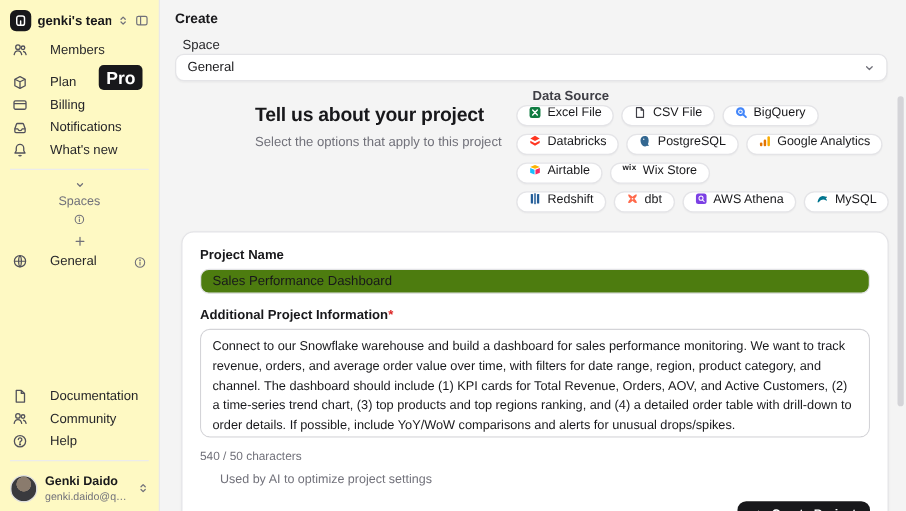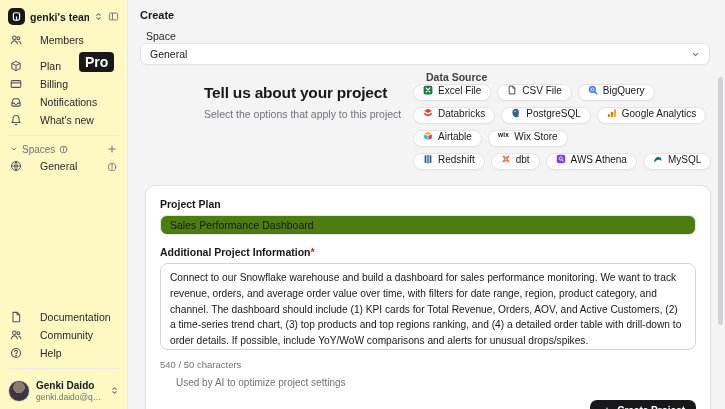--- a/index.html
+++ b/index.html
@@ -9,21 +9,21 @@
 
   
   .sidebar { position:absolute; left:0; top:0; width:128px; height:409px; background:#fef9c3; border-right:1px solid #e9e9e9; padding:7px 6px; display:flex; flex-direction:column; }
   .team-row { display:flex; align-items:center; gap:5px; padding:1px 2px 6px 2px; }
   .team-logo { width:17px; height:17px; border-radius:5px; background:#18181b; display:flex; align-items:center; justify-content:center; flex:none; }
   .team-name { font-size:10.5px; font-weight:bold; flex:1 1 auto; white-space:nowrap; overflow:hidden; }
   .side-item { display:flex; align-items:flex-end; gap:18px; padding:3px 4px; border-radius:5px; font-size:10.5px; color:#27272a; cursor:pointer; }
   .side-item .ic { color:#52525b; display:flex; flex:none; }
   .badge-pro { background:#18181b; color:#fff; font-size:14px; font-weight:bold; padding:1.5px 6px; border-radius:4px; line-height:1.2; }
   .divider { height:1px; background:#ececec; margin:6px 2px; }
-  .spaces-head { display:flex; align-items:center; gap:4px; padding:2px 4px; font-size:10px; color:#71717a; }
+  .spaces-head { display:flex; align-items:center; gap:4px; padding:2px 4px; font-size:10px; color:#71717a;flex-direction:column; }
   .spaces-head .sp { flex:1 1 auto; }
   .sb-footer { margin-top:auto; }
   .user-row { display:flex; align-items:center; gap:6px; padding:5px 2px 0 2px;justify-content:space-between; }
   .avatar { width:22px; height:22px; border-radius:50%; flex:none; background:radial-gradient(circle at 50% 32%, #8a7b6d 0 34%, #3a3a3e 36% 100%); border:1px solid #e0e0e0; }
   .user-meta { flex:1 1 auto; min-width:0; }
   .user-name { font-size:10px; font-weight:bold; line-height:1.25; }
   .user-email { font-size:8.5px; color:#71717a; white-space:nowrap; overflow:hidden; text-overflow:ellipsis; max-width:66px; }
   .mut { color:#71717a; display:flex; flex:none; }
 
   
@@ -362,21 +362,21 @@
                 <path fill="#00758f" d="M1.5 12.5C2.6 7.4 5.2 4.6 8.3 4.6c2.6 0 3.6 1.4 5.7 1.7-.5.7-1.3 1-2.1.9 1 .7 1.7 1.8 1.9 3.3-1.9-.3-2.7-1.5-4.5-1.5-2.7 0-4.7 1.2-5.8 3.5z"></path>
                 <circle cx="12.6" cy="5.2" r="0.7" fill="#a3a3a3"></circle>
               </svg>
             </span>
           <span>MySQL</span>
         </button>
       </div>
     </div>
 
     <div class="card">
-      <div class="f-label">Project Plan</div>
+      <div class="f-label">Project Name</div>
       <input class="text-input" type="text" value="Sales Performance Dashboard" style="">
 
       <div class="f-label mt">
         <span>Additional Project Information</span><span class="req">*</span>
       </div>
       <textarea class="textarea" style="">Connect to our Snowflake warehouse and build a dashboard for sales performance monitoring. We want to track revenue, orders, and average order value over time, with filters for date range, region, product category, and channel. The dashboard should include (1) KPI cards for Total Revenue, Orders, AOV, and Active Customers, (2) a time-series trend chart, (3) top products and top regions ranking, and (4) a detailed order table with drill-down to order details. If possible, include YoY/WoW comparisons and alerts for unusual drops/spikes.</textarea>
 
       <span class="counter">540 / 50 characters</span>
       <span class="helper">Used by AI to optimize project settings</span>
 

